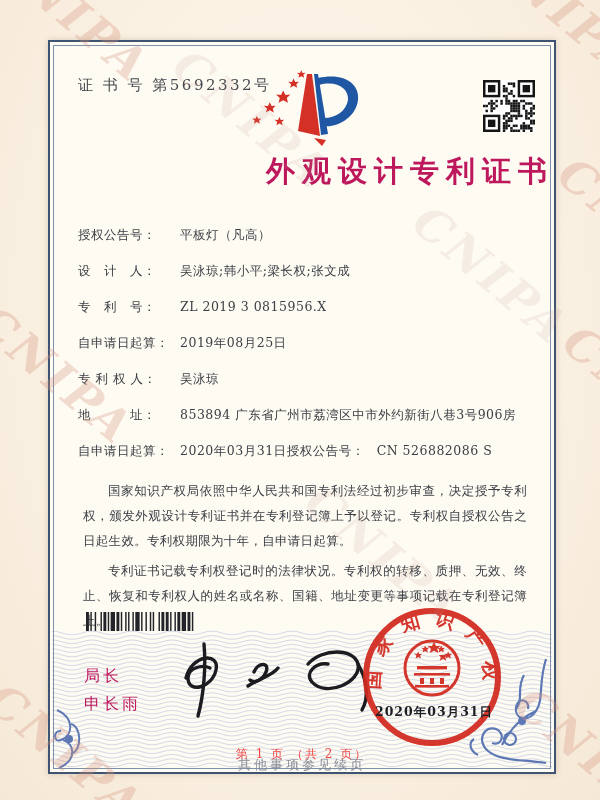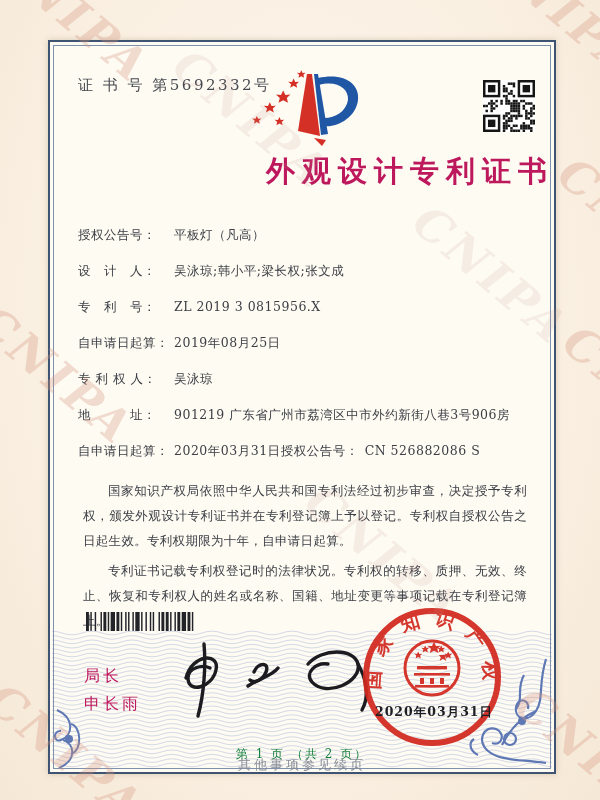--- a/index.html
+++ b/index.html
@@ -36,21 +36,21 @@
     position:absolute;left:0;top:110px;width:100%;text-align:right;
     font-size:29px;font-weight:bold;color:#be185d;letter-spacing:7px;
   }
   
   .content{
     position:absolute;left:28px;top:184px;width:454px;color:#3b3e44;
     font-size:12.5px;letter-spacing:.5px;
   }
   .frow{margin-bottom:19px;line-height:17px;white-space:nowrap;}
   .flabel{display:inline-block;width:90px;white-space:pre;}
-  .fvalue{margin-left:6px;}
+  .fvalue{margin-left:12px;}
   .fpair2{}
   .paras{margin-top:8px;}
   .paras p{
     margin:5px;text-indent:2em;text-align:justify;line-height:25px;
     font-size:12.5px;color:#3b3e44;letter-spacing:.3px;
   }
   
   .barcode{position:absolute;left:36px;top:570px;width:164px;height:19px;}
   
   .band{position:absolute;left:2px;bottom:2px;width:500px;height:142px;overflow:hidden;}
@@ -65,21 +65,21 @@
   .seal-date{
     position:absolute;left:318px;top:662px;width:132px;text-align:center;z-index:5;
     font-size:12.5px;color:#1d1f24;letter-spacing:1px;font-weight:bold;
   }
   
   .orn-left{position:absolute;left:3px;top:664px;width:40px;height:64px;z-index:3;}
   .orn-right{position:absolute;right:4px;bottom:5px;width:92px;height:112px;z-index:3;}
   
   .page-footer{
     position:absolute;left:0;top:704px;width:100%;text-align:center;z-index:5;
-    font-size:12px;letter-spacing:2px;color:#15803d;
+    font-size:12px;letter-spacing:2px;color:#ef4444;
   }
   
   .next-note{
     position:absolute;left:48px;top:756px;width:508px;text-align:center;z-index:2;
     font-size:13px;letter-spacing:3px;color:#878c96;
   }
 </style>
 </head>
 <body>
 
@@ -261,21 +261,21 @@
     <div class="frow">
       <span class="flabel">专　利　号：</span><span class="fvalue">ZL 2019 3 0815956.X</span>
     </div>
     <div class="frow">
       <span class="flabel">自申请日起算：</span><span class="fvalue">2019年08月25日</span>
     </div>
     <div class="frow">
       <span class="flabel">专 利 权 人：</span><span class="fvalue">吴泳琼</span>
     </div>
     <div class="frow">
-      <span class="flabel">地　　　址：</span><span class="fvalue">901219 广东省广州市荔湾区中市外约新街八巷3号906房</span>
+      <span class="flabel">地　　　址：</span><span class="fvalue">853894 广东省广州市荔湾区中市外约新街八巷3号906房</span>
     </div>
     <div class="frow">
       <span class="flabel">自申请日起算：</span><span class="fvalue">2020年03月31日</span><span class="fpair2">授权公告号：</span><span class="fvalue">CN 526882086 S</span>
     </div>
     <div class="paras">
       <p>国家知识产权局依照中华人民共和国专利法经过初步审查，决定授予专利权，颁发外观设计专利证书并在专利登记簿上予以登记。专利权自授权公告之日起生效。专利权期限为十年，自申请日起算。</p>
       <p>专利证书记载专利权登记时的法律状况。专利权的转移、质押、无效、终止、恢复和专利权人的姓名或名称、国籍、地址变更等事项记载在专利登记簿上。</p>
     </div>
   </div>
 

